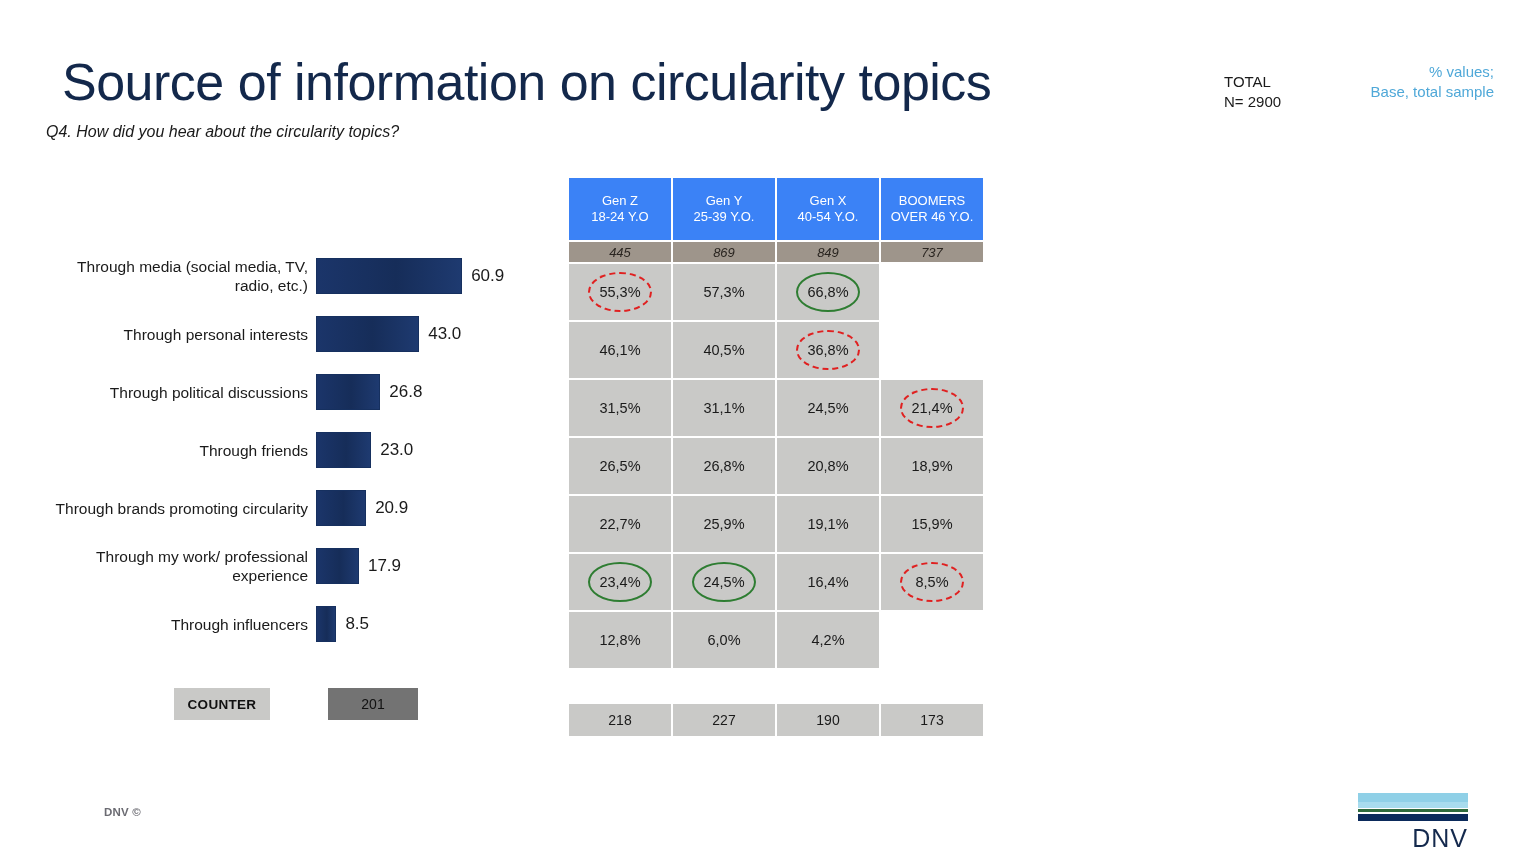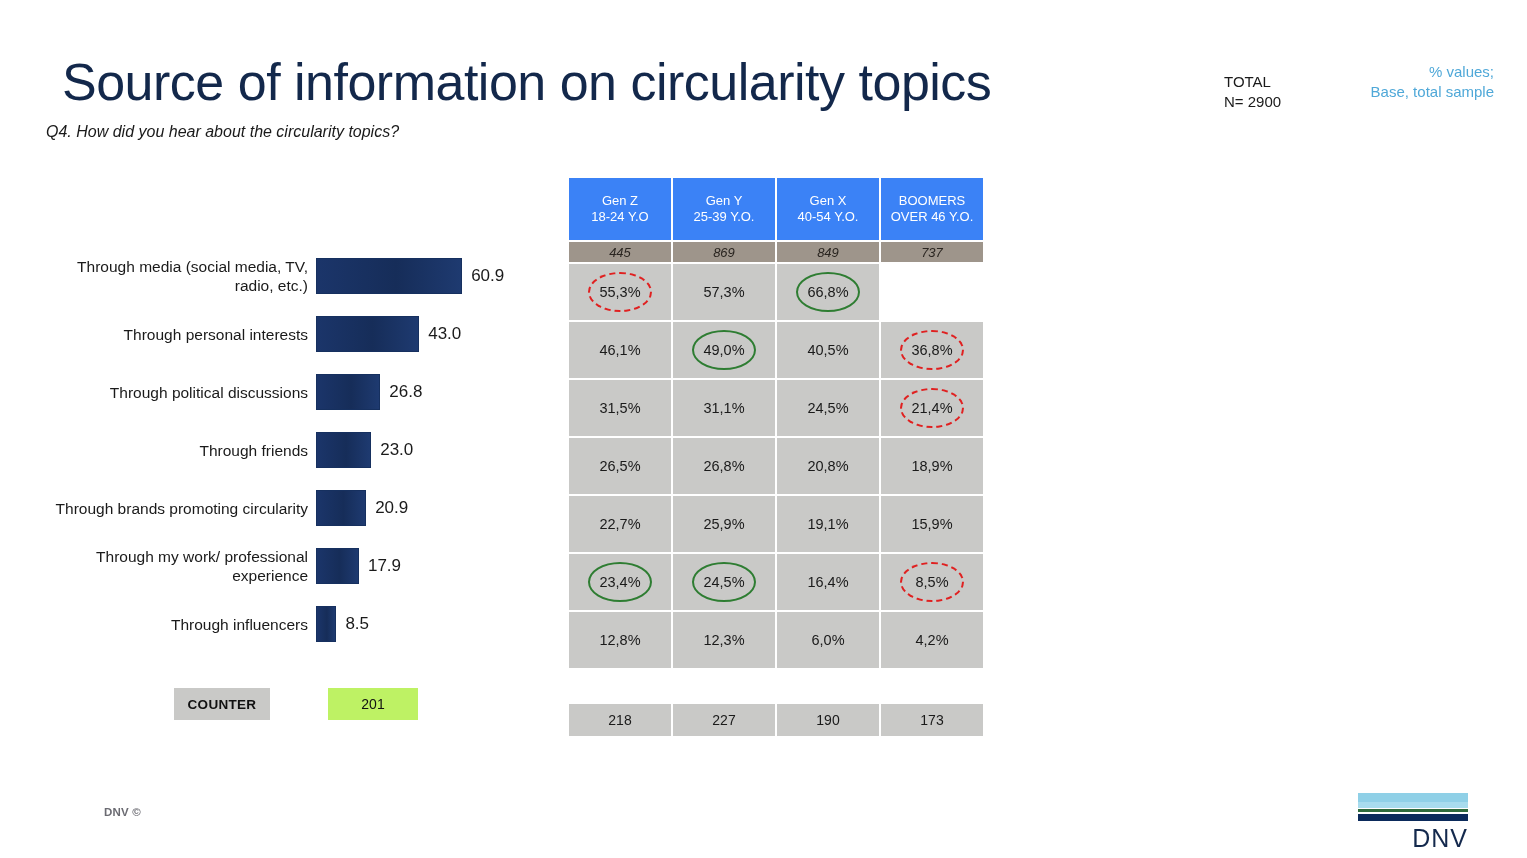--- a/index.html
+++ b/index.html
@@ -116,21 +116,21 @@
     align-items: center;
     justify-content: center;
     letter-spacing: 0.3px;
   }
   #counter-value {
     position: absolute;
     left: 328px;
     top: 688px;
     width: 90px;
     height: 32px;
-    background: #bef264;
+    background: #737373;
     font-size: 14px;
     color: #111;
     display: flex;
     align-items: center;
     justify-content: center;
   }
 
   
   #table {
     position: absolute;
@@ -334,24 +334,20 @@
       <div class="t-cell">
         <div class="ellipse high"></div>
         <span class="cell-text">66,8%</span>
       </div>
     </div>
     <div class="t-row data-row">
       <div class="t-cell">
         <span class="cell-text">46,1%</span>
       </div>
       <div class="t-cell">
-        <div class="ellipse high"></div>
-        <span class="cell-text">49,0%</span>
-      </div>
-      <div class="t-cell">
         <span class="cell-text">40,5%</span>
       </div>
       <div class="t-cell">
         <div class="ellipse low"></div>
         <span class="cell-text">36,8%</span>
       </div>
     </div>
     <div class="t-row data-row">
       <div class="t-cell">
         <span class="cell-text">31,5%</span>
@@ -408,23 +404,20 @@
         <span class="cell-text">16,4%</span>
       </div>
       <div class="t-cell">
         <div class="ellipse low"></div>
         <span class="cell-text">8,5%</span>
       </div>
     </div>
     <div class="t-row data-row">
       <div class="t-cell">
         <span class="cell-text">12,8%</span>
-      </div>
-      <div class="t-cell">
-        <span class="cell-text">12,3%</span>
       </div>
       <div class="t-cell">
         <span class="cell-text">6,0%</span>
       </div>
       <div class="t-cell">
         <span class="cell-text">4,2%</span>
       </div>
     </div>
     <div class="t-row counter-row">
       <div class="t-cell">218</div>

